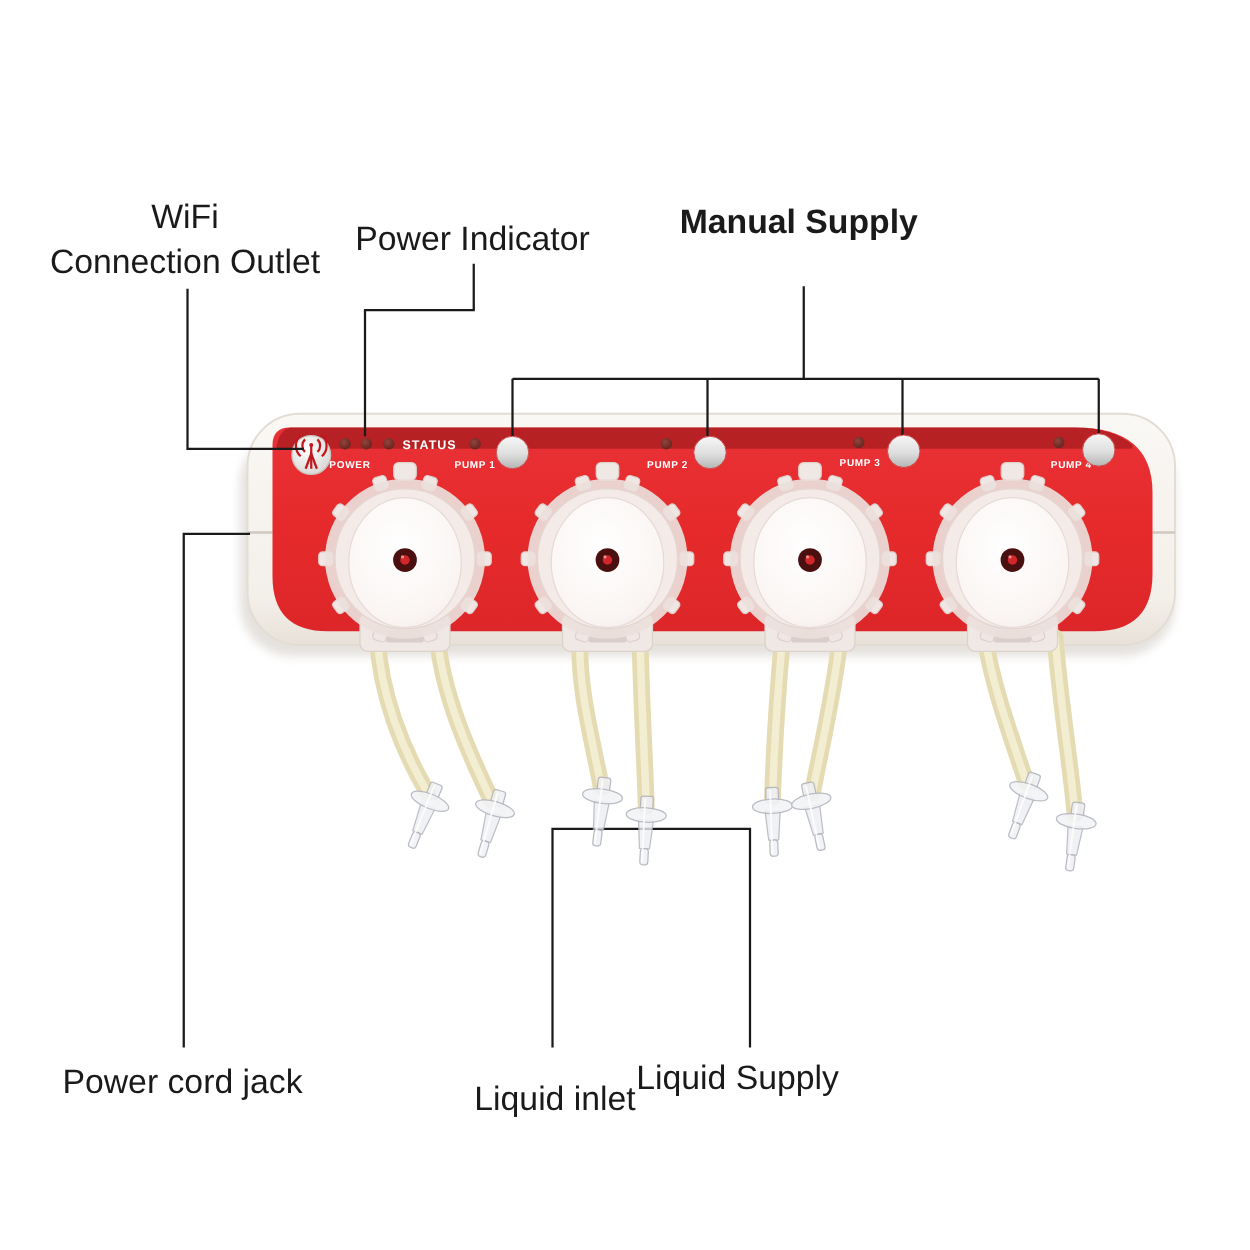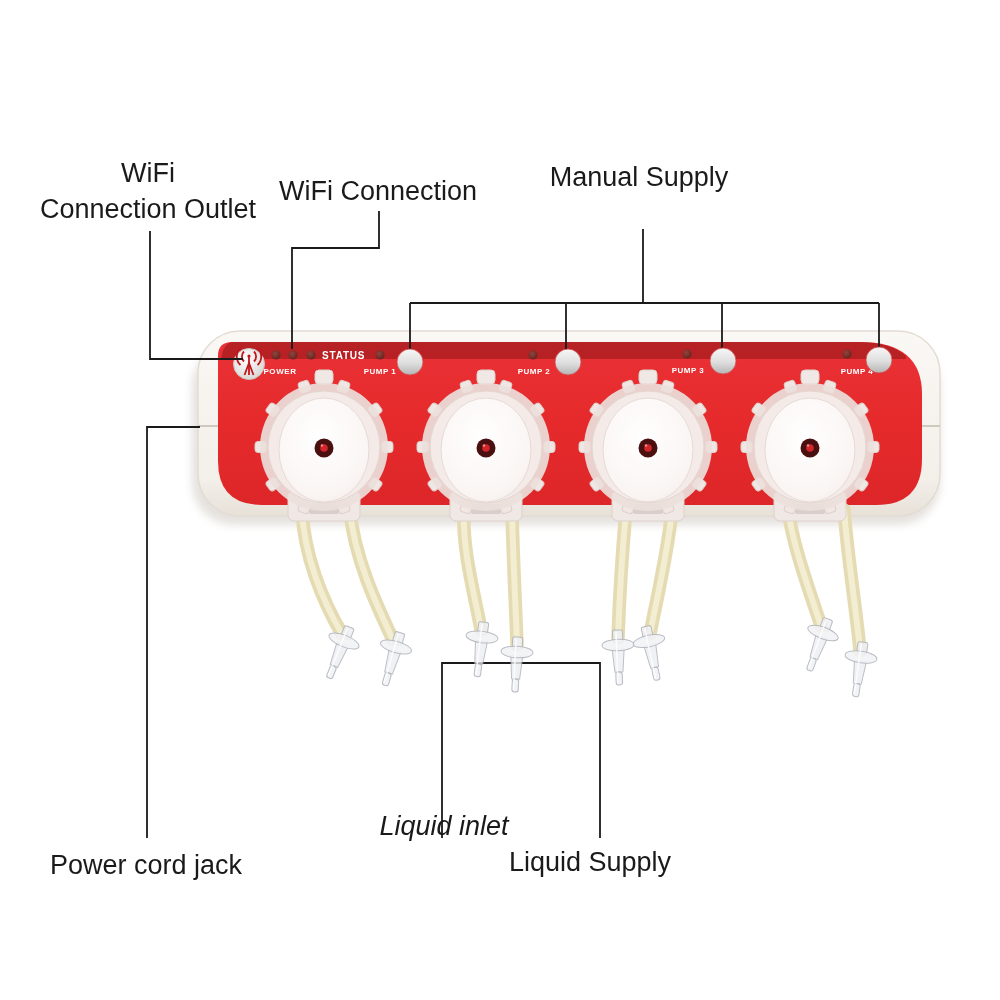--- a/index.html
+++ b/index.html
@@ -197,32 +197,32 @@
         <use href="#pump-head" transform="translate(810,447)"></use>
       </g>
   </svg>
 
   <div class="callout" style="left:148px;top:155px;">
     <div>WiFi</div>
     <div>Connection Outlet</div>
   </div>
 
   <div class="callout" style="left:378px;top:173px;">
-    <div>WiFi Connection</div>
-  </div>
-
-  <div class="callout tight" style="left:639px;top:160px;">
+    <div>Power Indicator</div>
+  </div>
+
+  <div class="callout tight" style="left:639px;top:160px;font-weight:bold;">
     <div>Manual Supply</div>
   </div>
 
   <div class="callout" style="left:146px;top:847px;text-align:center;">
     <div>Power cord jack</div>
   </div>
 
-  <div class="callout" style="left:444px;top:808px;font-style:italic;">
+  <div class="callout" style="left:444px;top:861px;">
     <div>Liquid inlet</div>
   </div>
 
   <div class="callout" style="left:590px;top:844px;">
     <div>Liquid Supply</div>
   </div>
 
 </div>
 
 </body></html>

